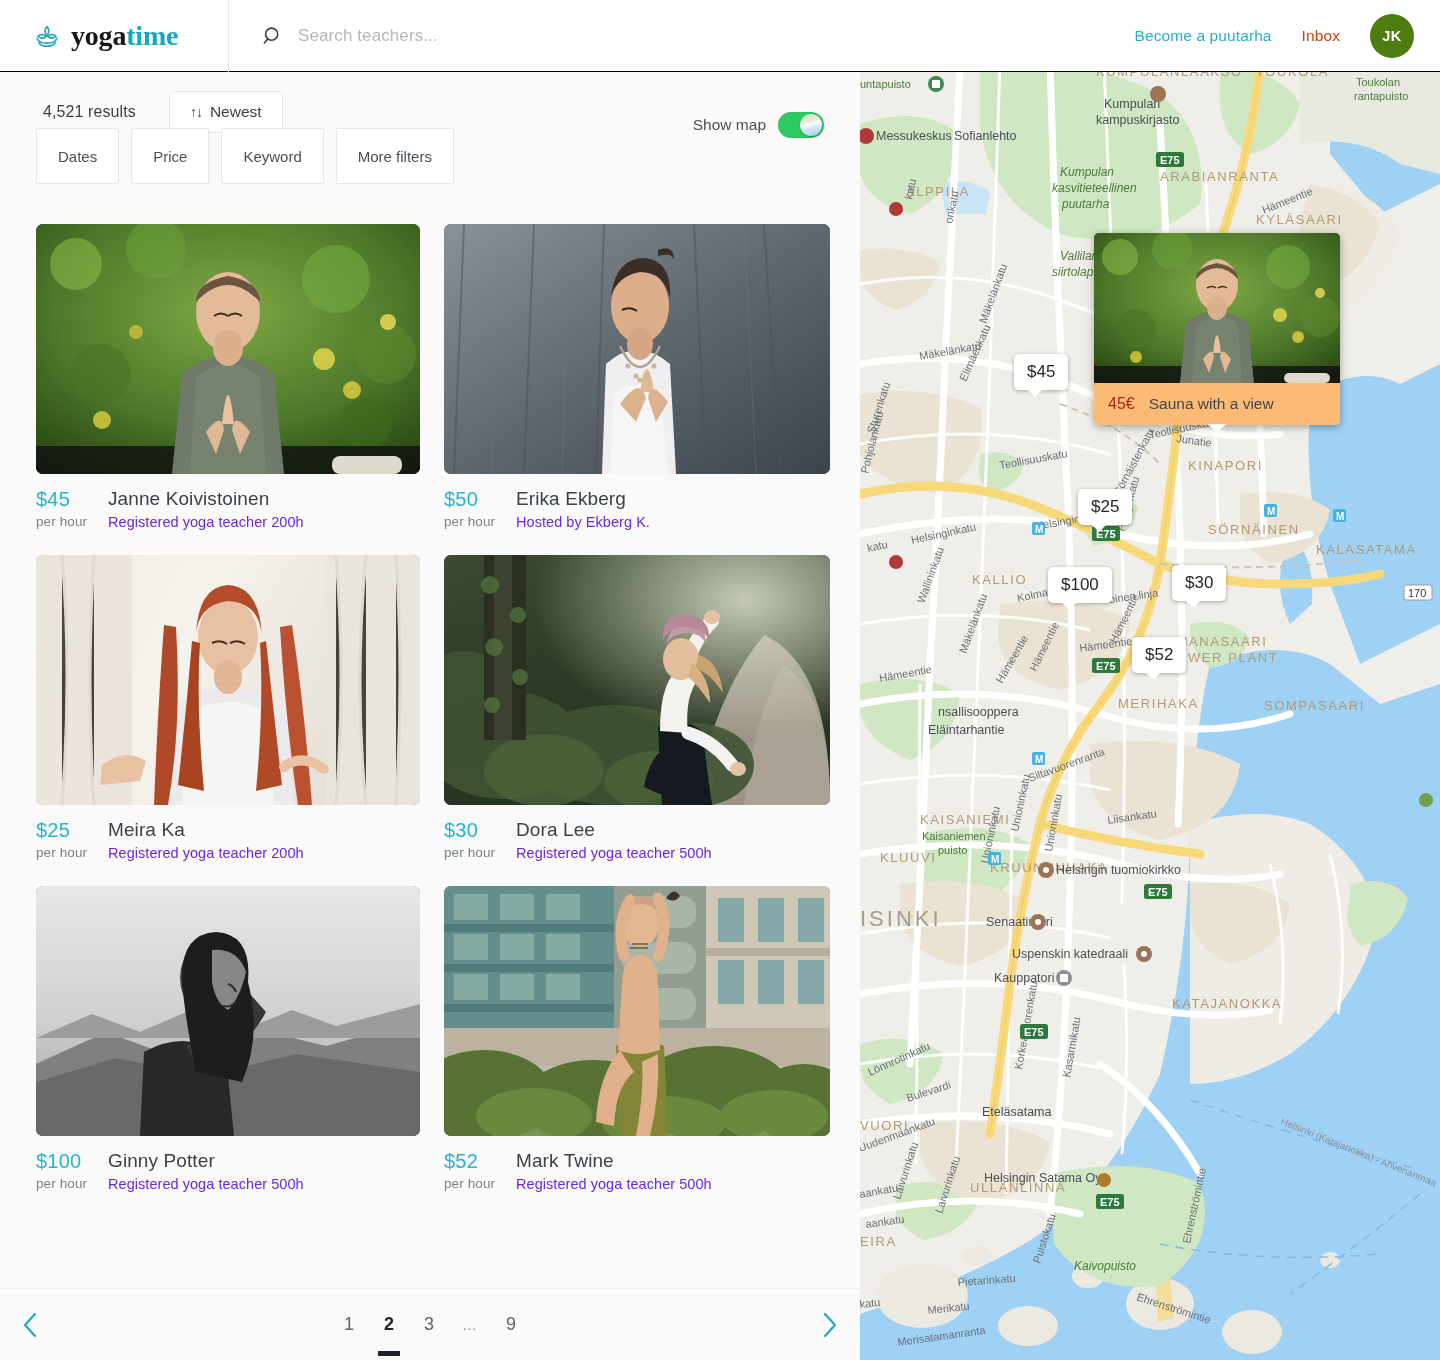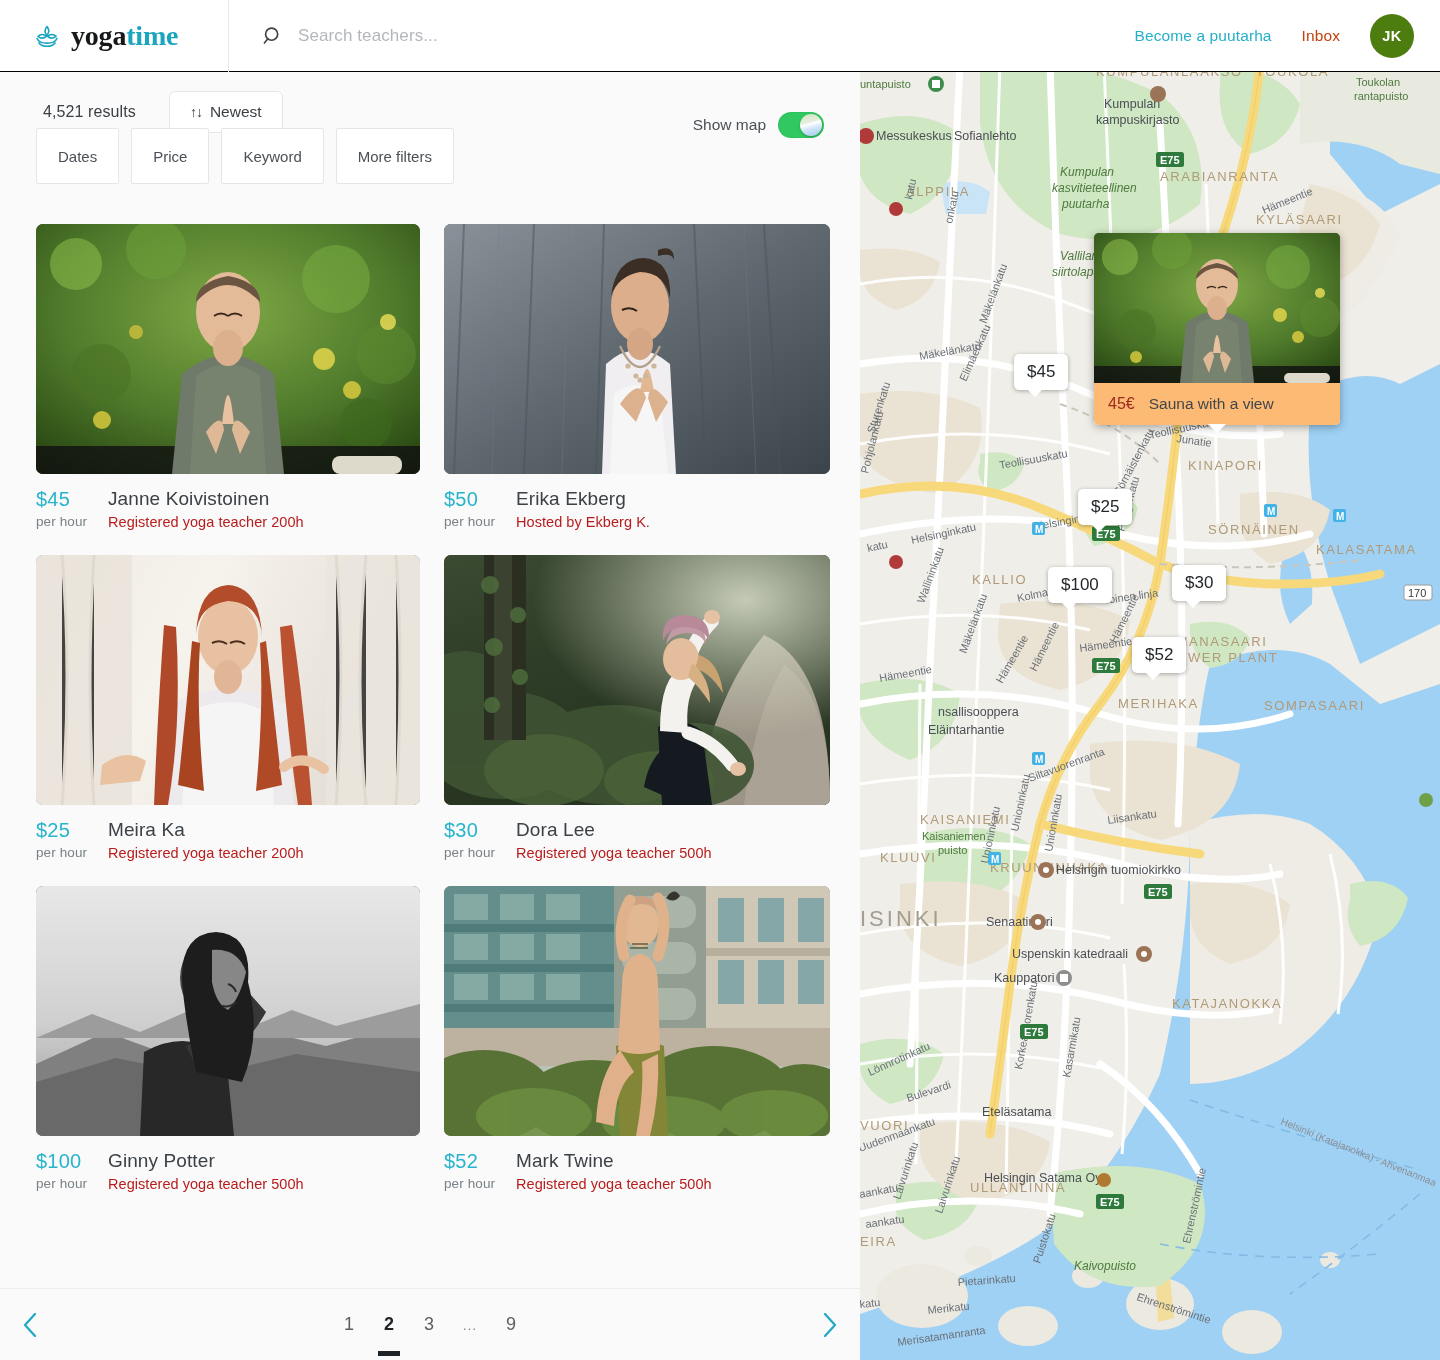--- a/index.html
+++ b/index.html
@@ -142,21 +142,21 @@
   .price {
     font-size: 20px; color: #27b4cc; letter-spacing: 0.2px; line-height: 1.15;
   }
   .per-hour {
     font-size: 13.5px; color: #7a8187; margin-top: 3px; letter-spacing: 0.1px;
   }
   .name {
     font-size: 19px; color: #3b4147; letter-spacing: 0.1px; line-height: 1.15;
   }
   .subtitle {
-    font-size: 14.5px; color: #b91c1c; margin-top: 4px; letter-spacing: 0.05px;
+    font-size: 14.5px; color: #6d28d9; margin-top: 4px; letter-spacing: 0.05px;
   }
 
   
   .pagination {
     position: absolute; bottom: 0; left: 0;
     width: 860px; height: 72px;
     background: #fafafa;
     border-top: 1px solid #ececec;
     display: flex; align-items: center;
   }

